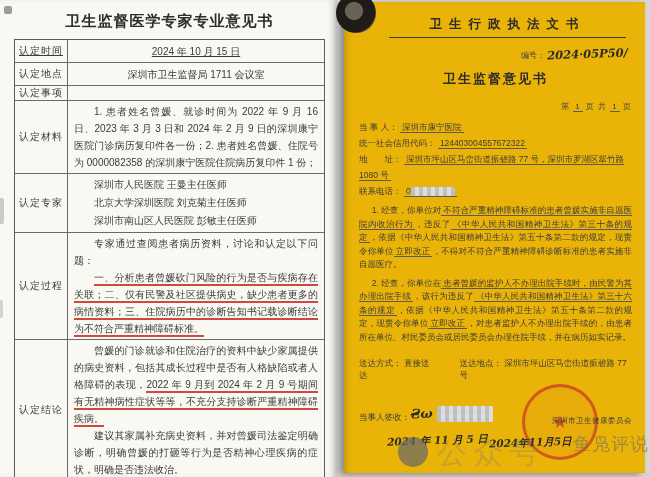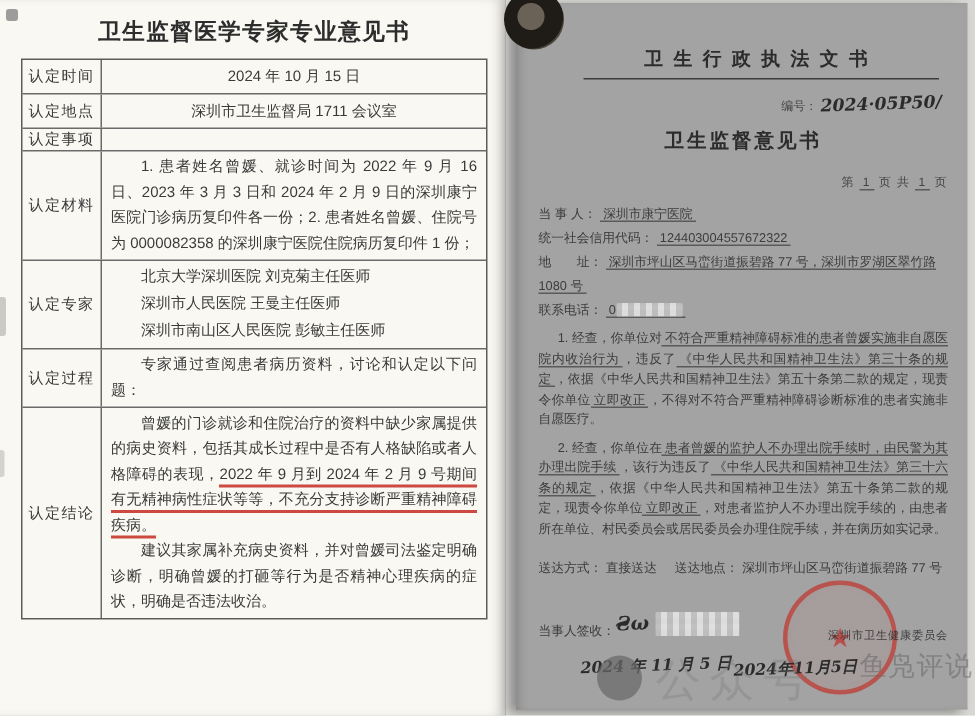--- a/index.html
+++ b/index.html
@@ -14,21 +14,21 @@
     position:absolute;left:0;top:0;width:337px;height:477px;
     background:#f9f8f3;box-sizing:border-box;padding:8px 12px 6px 14px;
     box-shadow:inset -7px 0 9px -5px rgba(0,0,0,.28);
   }
   .ldoc-title{
     text-align:center;font-size:15px;font-weight:bold;letter-spacing:1px;
     color:#2d2d2d;margin:4px 0 8px 0;
   }
   .ltable{border:1.5px solid #5c5c5c;}
   .lrow{display:flex;border-top:1px solid #6a6a6a;}
-  .lrow:first-child{border-top:none;}
+  .lrow:first-child{border-top:none;text-decoration:underline;}
   .lcell-label{
     width:52px;min-width:52px;border-right:1px solid #6a6a6a;
     display:flex;align-items:center;justify-content:center;
     font-size:10px;color:#3a3a3a;letter-spacing:1px;text-align:center;
   }
   .lcell-content{
     flex:1;font-size:10px;line-height:17px;color:#3a3a3a;
     padding:2px 6px;text-align:justify;
   }
   .lcell-content.center{display:flex;align-items:center;justify-content:center;text-align:center;min-height:20px;padding:1px 6px;}
@@ -38,21 +38,21 @@
   .mosaic{
     display:inline-block;vertical-align:middle;border-radius:1px;
     background-image:
       repeating-linear-gradient(90deg, rgba(186,186,186,.85) 0 4px, rgba(222,222,222,.85) 4px 8px),
       repeating-linear-gradient(0deg, #cfcfcf 0 4px, #e3e3e3 4px 8px);
   }
   .smudge{position:absolute;background:rgba(80,80,80,.55);border-radius:2px;}
   
   .paper-right{
     position:absolute;left:344px;top:2px;width:301px;height:471px;
-    background:#a3a3a3;box-sizing:border-box;padding:21px 13px 4px 15px;
+    background:#eab308;box-sizing:border-box;padding:6px 13px 4px 15px;
     box-shadow:-5px 2px 7px rgba(0,0,0,.35), inset 5px 0 7px -4px rgba(0,0,0,.22);
   }
   .emblem{
     position:absolute;left:-8px;top:-9px;width:40px;height:40px;border-radius:50%;
     background:radial-gradient(circle at 45% 45%, #6b6257 0 28%, #1f1c18 30% 68%, #4a443c 70% 100%);
   }
   .rdoc-header{
     margin:8px 6px 0 30px;text-align:center;
     font-size:12.5px;font-weight:bold;letter-spacing:7px;color:#2c2c2c;
     border-bottom:1.5px solid #3c3c3c;padding-bottom:4px;
@@ -63,21 +63,21 @@
     color:#2b2b2b;display:inline-block;transform:rotate(-2deg);
   }
   .rdoc-no .hand{font-size:11.5px;}
   .rdoc-title{text-align:center;font-size:13px;font-weight:bold;letter-spacing:2px;color:#2c2c2c;margin-top:9px;}
   .rdoc-page{text-align:right;font-size:8px;margin-top:13px;color:#444;letter-spacing:1px;}
   .u{border-bottom:1px solid #5a5a5a;padding:0 2px;}
   .rfields{margin-top:7px;}
   .rfield{font-size:8.5px;line-height:16px;color:#3c3c3c;}
   .rpara{font-size:8.5px;line-height:13.5px;text-align:justify;color:#3c3c3c;margin:5px 0 0 0;text-indent:1.5em;}
   .rdelivery{display:flex;font-size:8.5px;margin-top:14px;color:#3c3c3c;}
-  .rdelivery .place{margin-left:12px;}
+  .rdelivery .place{margin-left:24px;}
   .rsign-area{position:relative;height:84px;margin-top:4px;}
   .rsign-label{position:absolute;left:0;top:26px;font-size:8.5px;color:#3c3c3c;}
   .rsign-scrawl{position:absolute;left:52px;top:18px;}
   .rsign-date{position:absolute;left:28px;top:48px;font-size:10.5px;}
   .stamp{
     position:absolute;right:34px;top:-2px;width:70px;height:70px;border-radius:50%;
     border:3px solid rgba(193,46,38,.65);
     display:flex;align-items:center;justify-content:center;
     background:radial-gradient(circle, rgba(210,70,60,.06) 60%, rgba(210,70,60,.14) 100%);
   }
@@ -114,29 +114,30 @@
     </div>
     <div class="lrow">
       <div class="lcell-label">认定材料</div>
       <div class="lcell-content">
         <p>1. 患者姓名曾媛、就诊时间为 2022 年 9 月 16 日、2023 年 3 月 3 日和 2024 年 2 月 9 日的深圳康宁医院门诊病历复印件各一份；2. 患者姓名曾媛、住院号为 0000082358 的深圳康宁医院住院病历复印件 1 份；</p>
       </div>
     </div>
     <div class="lrow">
       <div class="lcell-label">认定专家</div>
       <div class="lcell-content">
+        <p class="expert-line">深圳市人民医院  王曼主任医师</p>
         <p class="expert-line">北京大学深圳医院  刘克菊主任医师</p>
-        <p class="expert-line">深圳市人民医院  王曼主任医师</p>
         <p class="expert-line">深圳市南山区人民医院  彭敏主任医师</p>
       </div>
     </div>
     <div class="lrow">
       <div class="lcell-label">认定过程</div>
       <div class="lcell-content">
         <p>专家通过查阅患者病历资料，讨论和认定以下问题：</p>
+        <p><span class="redu">一、分析患者曾媛砍门风险的行为是否与疾病存在关联；</span><span class="redu">二、仅有民警及社区提供病史，缺少患者更多的病情资料；</span><span class="redu">三、住院病历中的诊断告知书记载诊断结论为不符合严重精神障碍标准。</span></p>
       </div>
     </div>
     <div class="lrow">
       <div class="lcell-label">认定结论</div>
       <div class="lcell-content">
         <p><span>曾媛的门诊就诊和住院治疗的资料中缺少家属提供的病史资料，包括其成长过程中是否有人格缺陷或者人格障碍的表现，</span><span class="redu">2022 年 9 月到 2024 年 2 月 9 号期间有无精神病性症状等等，不充分支持诊断严重精神障碍疾病。</span></p>
         <p>建议其家属补充病史资料，并对曾媛司法鉴定明确诊断，明确曾媛的打砸等行为是否精神心理疾病的症状，明确是否违法收治。</p>
       </div>
     </div>
   </div>

